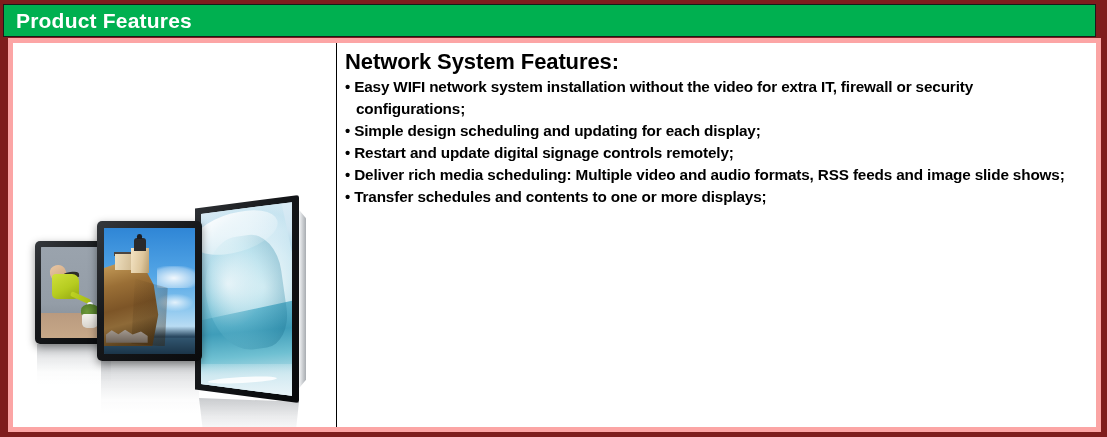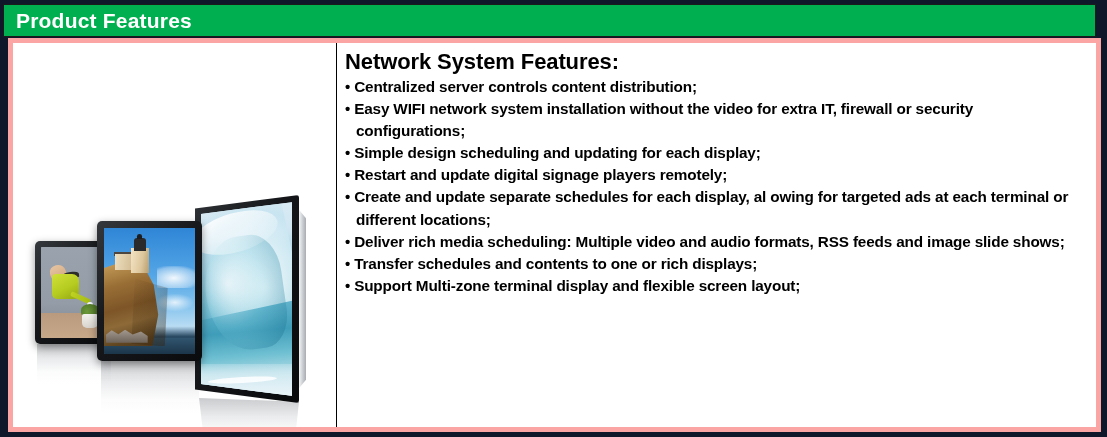--- a/index.html
+++ b/index.html
@@ -11,21 +11,21 @@
     width: 1107px;
     height: 437px;
     font-family: "Liberation Sans", sans-serif;
     overflow: hidden;
   }
 
   .page {
     position: relative;
     width: 1107px;
     height: 437px;
-    background: #0f172a;
+    background: #7f1d1d;
   }
 
   
   .section-header {
     position: absolute;
     left: 3px;
     top: 4px;
     width: 1093px;
     height: 33px;
     background: #00b050;
@@ -476,25 +476,22 @@
             </div>
           </div>
         </div>
 
       </div>
     </div>
 
     <div class="cell-text">
       <div class="features-heading">Network System Features:</div>
       <ul class="features-list">
-          <li><span class="bullet-dot">• </span><span>Centralized server controls content distribution;</span></li>
           <li><span class="bullet-dot">• </span><span>Easy WIFI network system installation without the video for extra IT, firewall or security configurations;</span></li>
           <li><span class="bullet-dot">• </span><span>Simple design scheduling and updating for each display;</span></li>
-          <li><span class="bullet-dot">• </span><span>Restart and update digital signage players remotely;</span></li>
-          <li><span class="bullet-dot">• </span><span>Create and update separate schedules for each display, al owing for targeted ads at each terminal or different locations;</span></li>
+          <li><span class="bullet-dot">• </span><span>Restart and update digital signage controls remotely;</span></li>
           <li><span class="bullet-dot">• </span><span>Deliver rich media scheduling: Multiple video and audio formats, RSS feeds and image slide shows;</span></li>
-          <li><span class="bullet-dot">• </span><span>Transfer schedules and contents to one or rich displays;</span></li>
-          <li><span class="bullet-dot">• </span><span>Support Multi-zone terminal display and flexible screen layout;</span></li>
+          <li><span class="bullet-dot">• </span><span>Transfer schedules and contents to one or more displays;</span></li>
         </ul>
     </div>
 
   </div>
 </div>
 
 </body></html>

